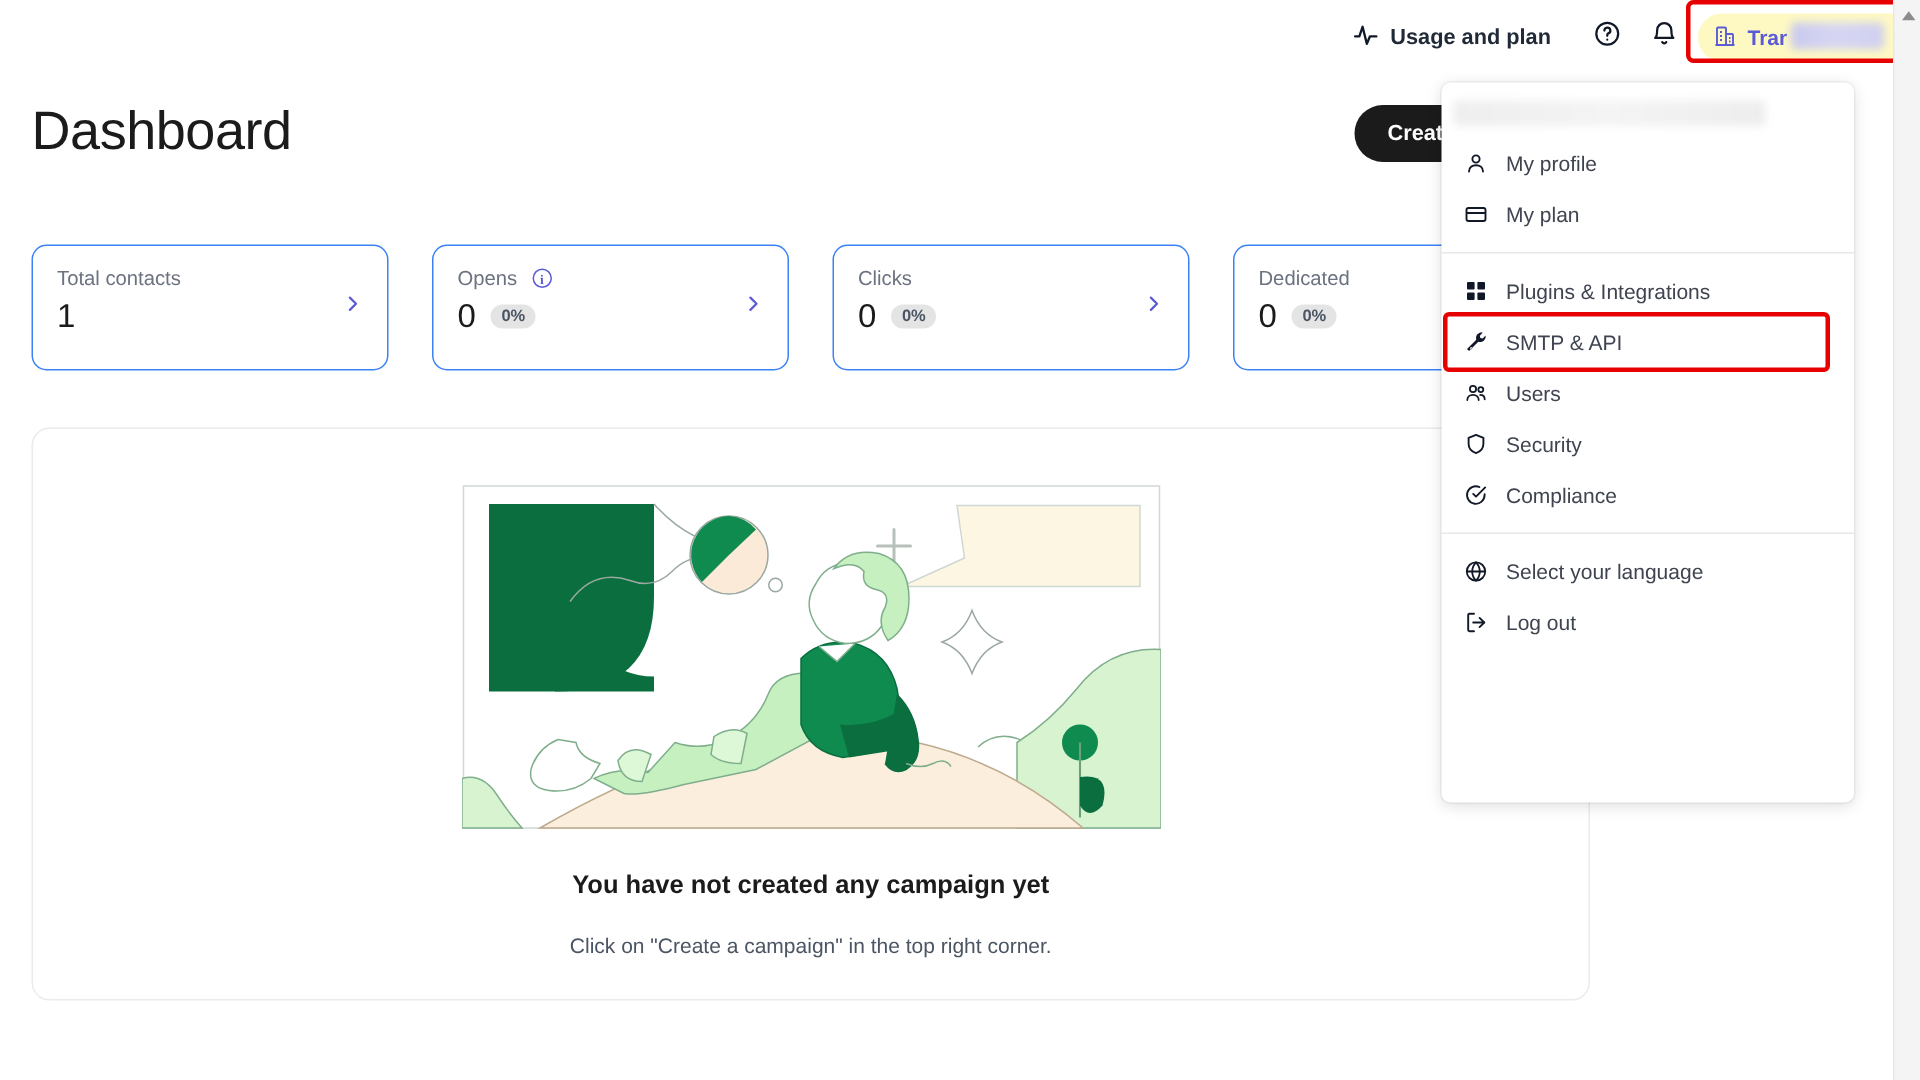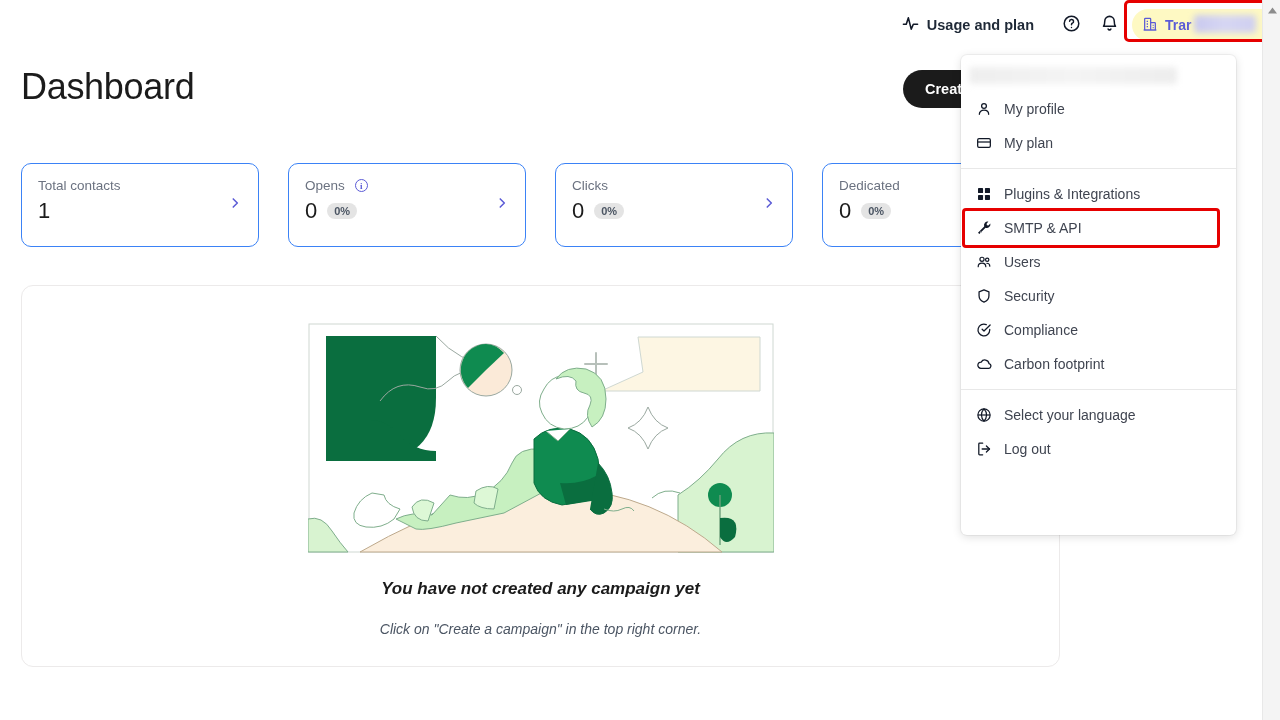--- a/index.html
+++ b/index.html
@@ -81,21 +81,21 @@
   .info-i {
     width: 13px; height: 13px; border: 1.4px solid #5b5bd6; border-radius: 50%;
     color: #5b5bd6; font-size: 9px; display: flex; align-items: center;
     justify-content: center; font-weight: 700; font-family: "Liberation Serif", serif;
   }
 
   
   .empty-card {
     position: absolute; left: 21px; top: 285px; width: 1039px; height: 382px;
     border: 1px solid #eceaea; border-radius: 12px; background: #fff;
-    display: flex; flex-direction: column; align-items: center; font-style: italic;
+    display: flex; flex-direction: column; align-items: center;
   }
   .illus { margin-top: 37px; }
   .empty-title {
     margin-top: 22px; font-size: 17px; font-weight: 700; color: #1b1b1b;
   }
   .empty-sub { margin-top: 22px; font-size: 14px; color: #4b5563; }
 
   
   .menu {
     position: absolute; left: 961px; top: 55px; width: 275px; height: 480px;
@@ -386,28 +386,20 @@
     <div class="menu-item">
       <span class="menu-icon">
         <svg width="16" height="16" viewBox="0 0 24 24" fill="none" stroke="#111827" stroke-width="1.9" stroke-linecap="round" stroke-linejoin="round">
             <path d="M20.6 11.2v.8a8.8 8.8 0 1 1-5.2-8"></path>
             <polyline points="21.2 4.4 12 13.6 9.2 10.9"></polyline>
           </svg>
       </span>
       <span>Compliance</span>
     </div>
 
-    <div class="menu-item">
-      <span class="menu-icon">
-        <svg width="16" height="16" viewBox="0 0 24 24" fill="none" stroke="#111827" stroke-width="1.9" stroke-linecap="round" stroke-linejoin="round">
-            <path d="M17.6 18.5H7.2A4.7 4.7 0 0 1 7.8 9.1a6.3 6.3 0 0 1 11.7 2.2 3.7 3.7 0 0 1-1.9 7.2z"></path>
-          </svg>
-      </span>
-      <span>Carbon footprint</span>
-    </div>
 
     <div class="menu-divider"></div>
 
     <div class="menu-item">
       <span class="menu-icon">
         <svg width="16" height="16" viewBox="0 0 24 24" fill="none" stroke="#111827" stroke-width="1.8">
             <circle cx="12" cy="12" r="9.2"></circle>
             <path d="M2.8 12h18.4"></path>
             <path d="M12 2.8c2.5 2.6 3.8 5.8 3.8 9.2S14.5 18.6 12 21.2C9.5 18.6 8.2 15.4 8.2 12S9.5 5.4 12 2.8z"></path>
           </svg>

